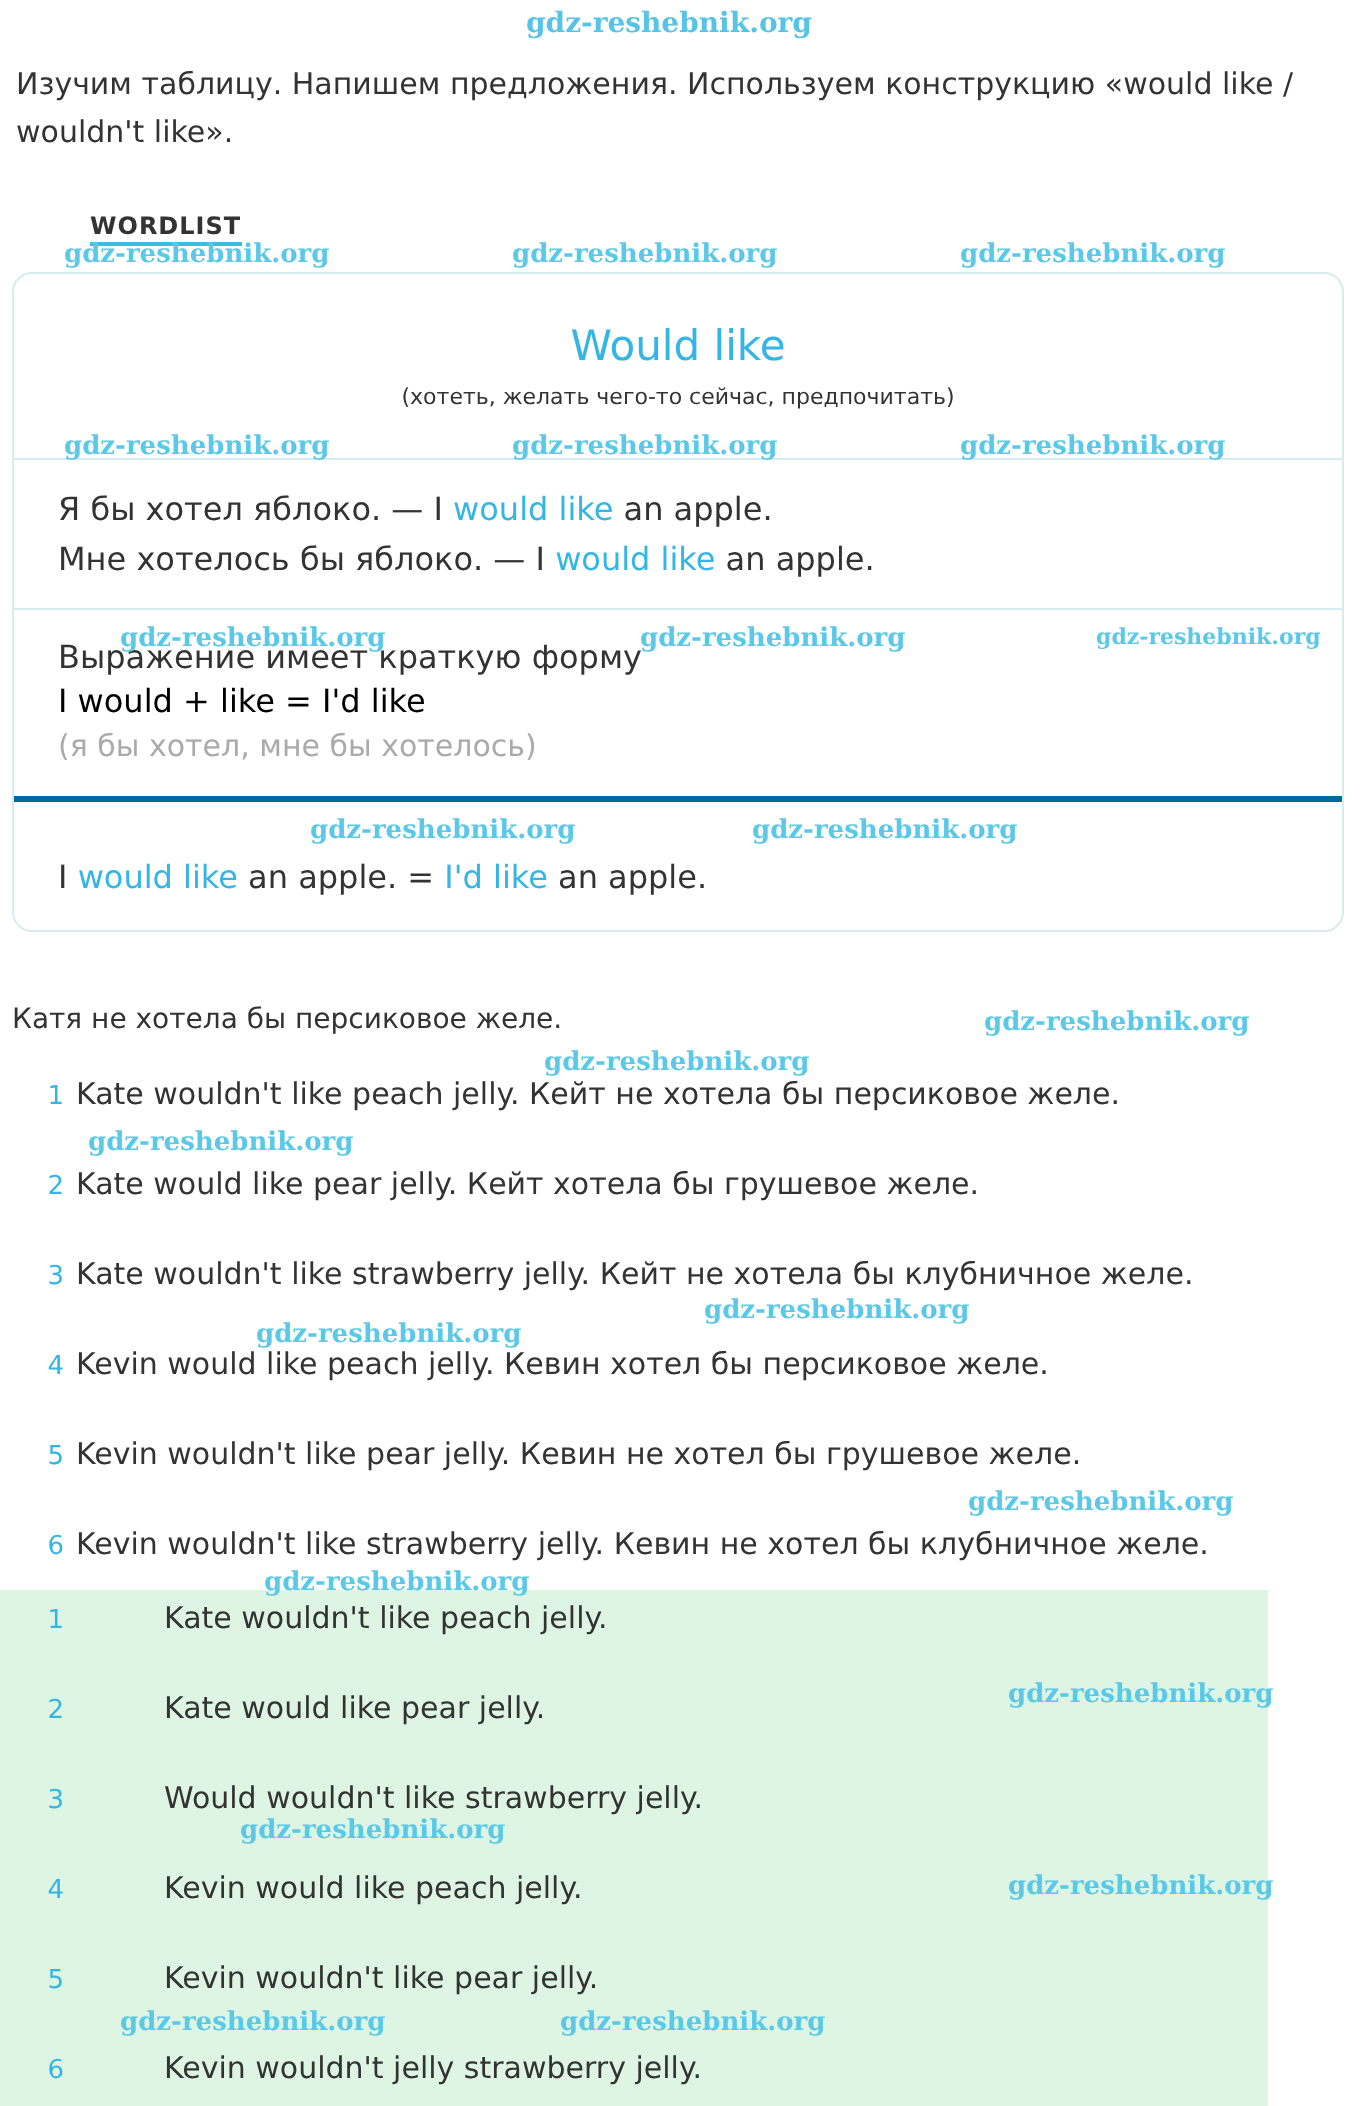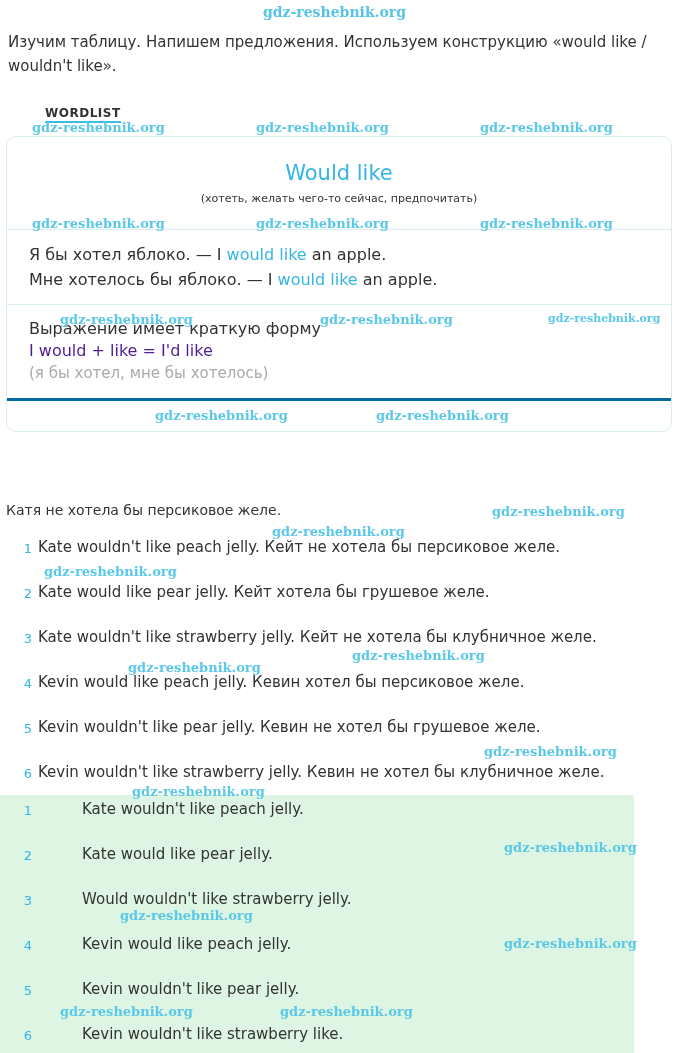--- a/index.html
+++ b/index.html
@@ -58,21 +58,21 @@
     border-bottom: 2px solid #3bbde0;
     padding-bottom: 1px;
     margin-left: 37px;
   }
 
   .card {
     position: absolute;
     left: 6px;
     top: 136px;
     width: 666px;
-    height: 296px;
+    height: 330px;
     border: 1px solid #d8ecef;
     border-radius: 10px;
     box-sizing: border-box;
     background: #ffffff;
     overflow: hidden;
   }
   .card-sec {
     position: absolute;
     left: 0;
     width: 100%;
@@ -104,21 +104,21 @@
   .blue { color: #33b5e5; }
   .note-title {
     font-size: 16px;
     padding-left: 22px;
     padding-top: 14px;
   }
   .note-formula {
     font-size: 16px;
     padding-left: 22px;
     padding-top: 3px;
-    color: #4c1d95;
+    color: #000000;
   }
   .note-gray {
     font-size: 15px;
     padding-left: 22px;
     padding-top: 4px;
     color: #aaaaaa;
   }
   .sec4-line {
     font-size: 16px;
     padding-left: 22px;
@@ -276,21 +276,21 @@
     <div class="grow">
       <div class="gnum">4</div>
       <div class="gtxt">Kevin would like peach jelly.</div>
     </div>
     <div class="grow">
       <div class="gnum">5</div>
       <div class="gtxt">Kevin wouldn't like pear jelly.</div>
     </div>
     <div class="grow">
       <div class="gnum">6</div>
-      <div class="gtxt">Kevin wouldn't like strawberry like.</div>
+      <div class="gtxt">Kevin wouldn't jelly strawberry jelly.</div>
     </div>
   </div>
 
   <div id="watermark-layer">
       <div class="wm top" style="left: 263px; top: 4px;">gdz-reshebnik.org</div>
       <div class="wm " style="left: 32px; top: 120px;">gdz-reshebnik.org</div>
       <div class="wm " style="left: 256px; top: 120px;">gdz-reshebnik.org</div>
       <div class="wm " style="left: 480px; top: 120px;">gdz-reshebnik.org</div>
       <div class="wm " style="left: 32px; top: 216px;">gdz-reshebnik.org</div>
       <div class="wm " style="left: 256px; top: 216px;">gdz-reshebnik.org</div>

